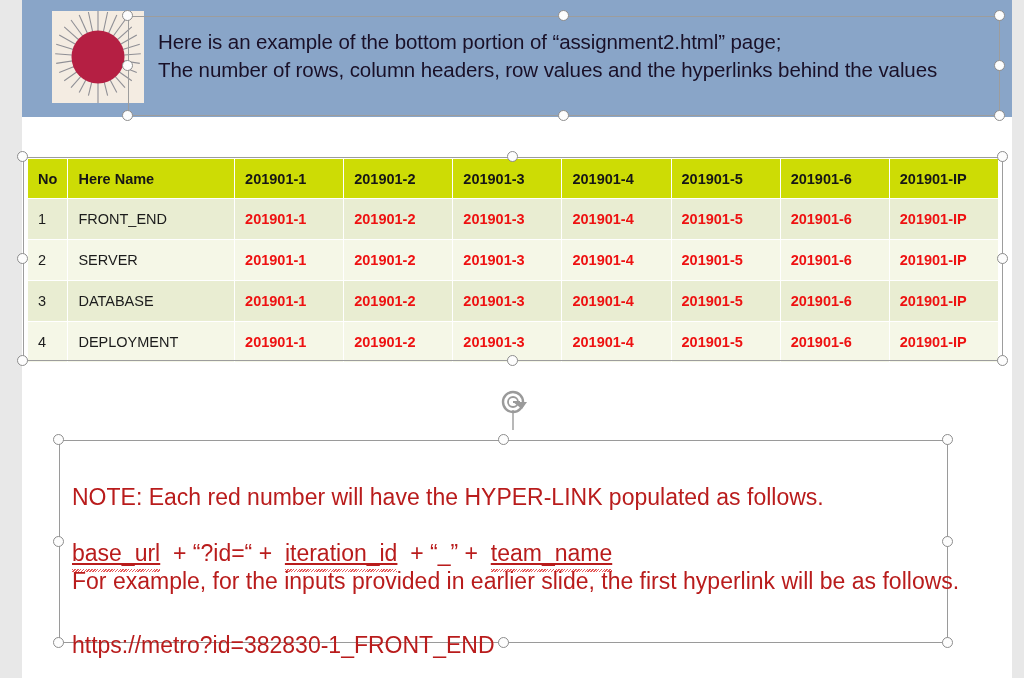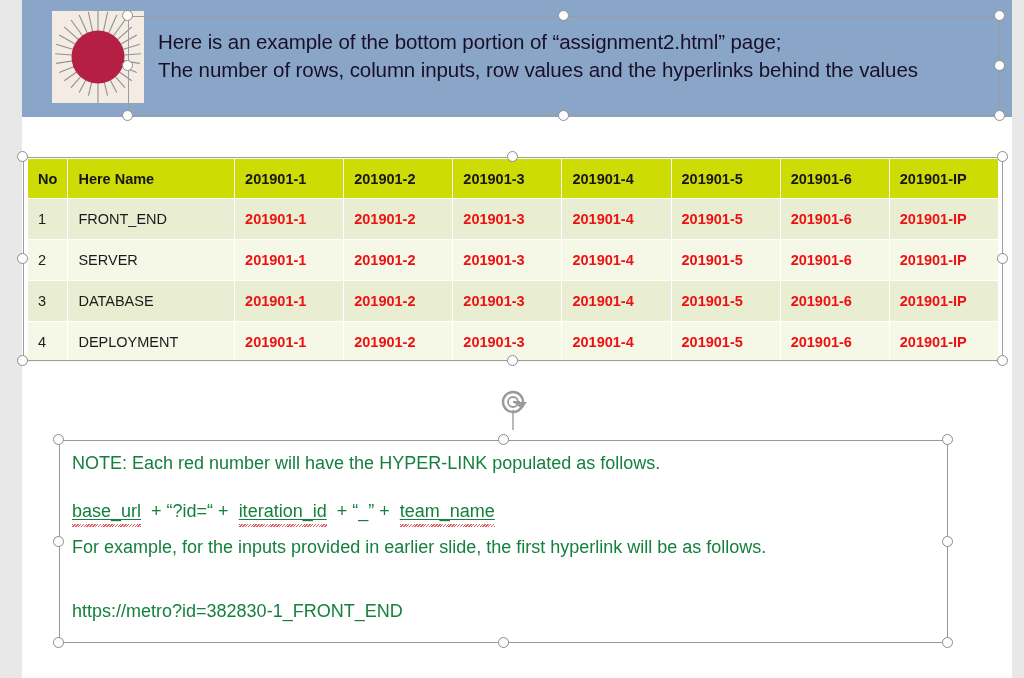--- a/index.html
+++ b/index.html
@@ -133,26 +133,27 @@
     top: 440px;
     width: 889px;
     height: 203px;
     border: 1px solid #9a9a9a;
     background: #ffffff;
     box-sizing: border-box;
   }
   #note-box .nline {
     position: absolute;
     left: 12px;
-    color: #15803d;
-    font-size: 18px;
+    color: #b91c1c;
+    font-size: 23px;
     white-space: nowrap;
+    margin-top: 31px;
   }
   #note-box .nline.l1 { top: 12px; }
-  #note-box .nline.l2 { top: 60px; }
+  #note-box .nline.l2 { top: 68px; }
   #note-box .nline.l3 { top: 96px; }
   #note-box .nline.l4 { top: 160px; }
   .tok-spell {
     display: inline-block;
     position: relative;
     text-decoration: underline;
     text-underline-offset: 2px;
   }
   .tok-spell::after {
     content: "";
@@ -228,21 +229,21 @@
           <line x1="46" y1="46" x2="19.0" y2="9.0"></line>
           <line x1="46" y1="46" x2="27.2" y2="4.0"></line>
           <line x1="46" y1="46" x2="36.4" y2="1.0"></line>
         </g>
         <circle cx="46" cy="46" r="26.5" fill="#b51f43"></circle>
       </svg>
     </div>
 
     <div id="header-textbox">
       <div class="htext" style="top:12px">Here is an example of the bottom portion of “assignment2.html” page;</div>
-      <div class="htext" style="top:40px">The number of rows, column inputs, row values and the hyperlinks behind the values</div>
+      <div class="htext" style="top:40px">The number of rows, column headers, row values and the hyperlinks behind the values</div>
     </div>
   </div>
 
   <div class="sel-outline" style="left:128px;top:16px;width:872px;height:100px;"></div>
   <div class="handle" style="left:128px;top:16px;"></div>
   <div class="handle" style="left:564px;top:16px;"></div>
   <div class="handle" style="left:1000px;top:16px;"></div>
   <div class="handle" style="left:128px;top:66px;"></div>
   <div class="handle" style="left:1000px;top:66px;"></div>
   <div class="handle" style="left:128px;top:116px;"></div>

